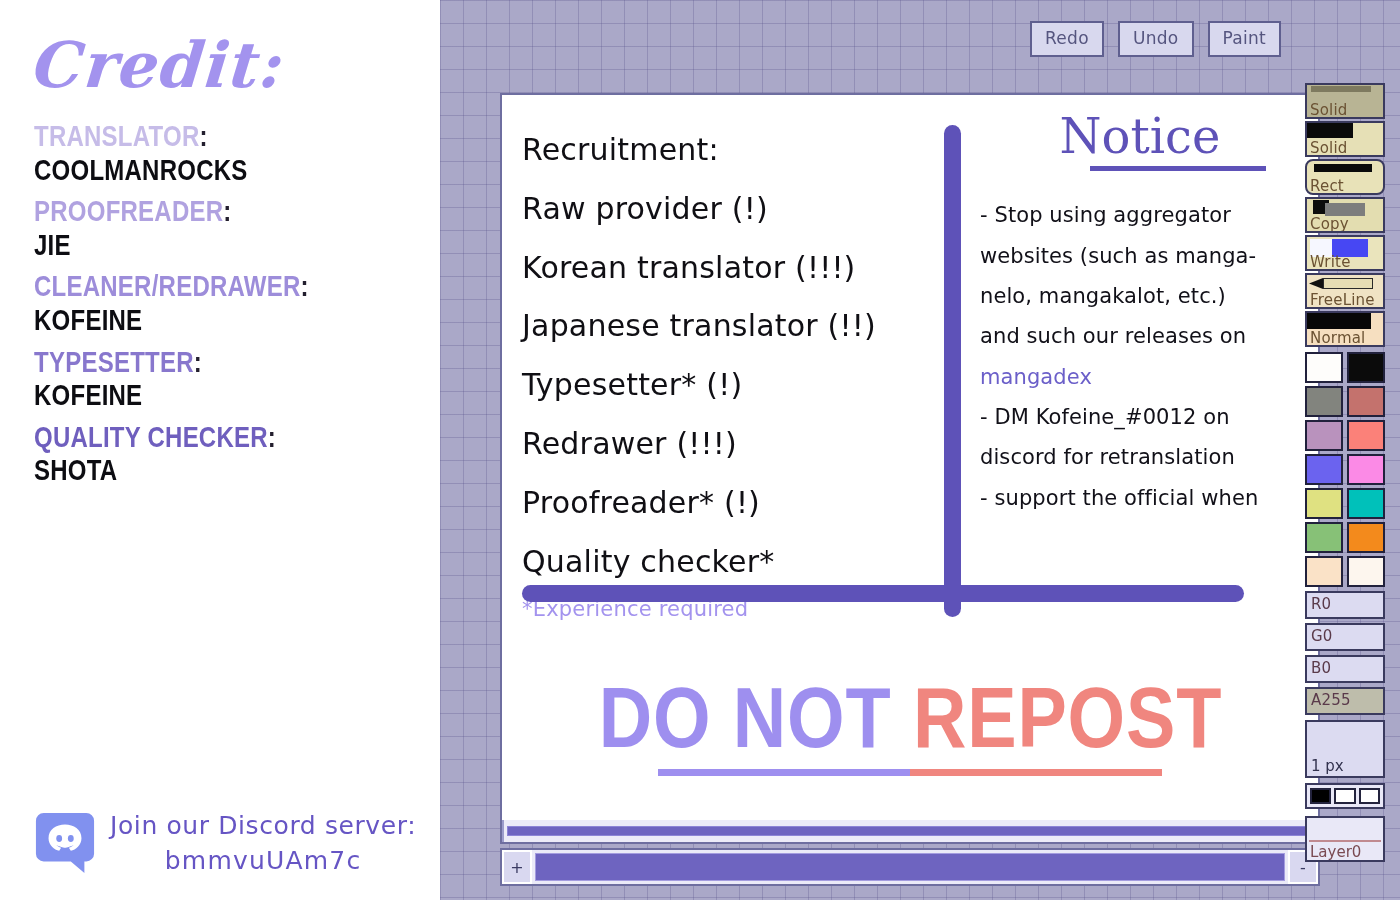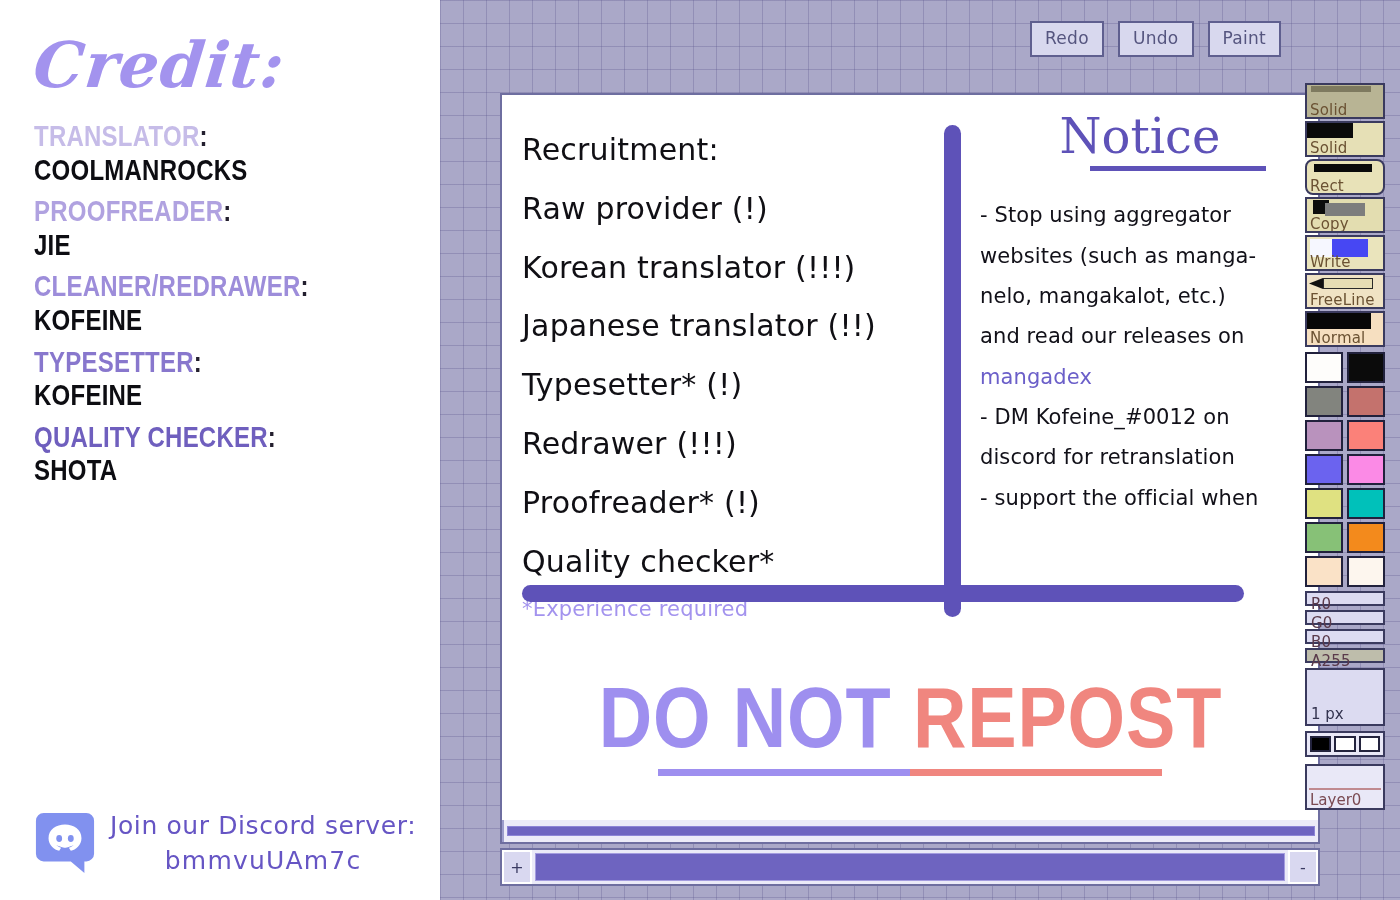--- a/index.html
+++ b/index.html
@@ -303,21 +303,21 @@
     grid-template-columns: 1fr 1fr;
     gap: 3px 4px;
   }
   .sw {
     height: 31px;
     border: 2px solid #21213c;
   }
 
   
   .val-row {
-    height: 15px;
+    height: 28px;
     border: 2px solid #3a3a5e;
     background: #dcdbf1;
     margin-top: 4px;
     font-family: "DejaVu Sans", sans-serif;
     font-size: 15px;
     color: #5a3a4a;
     padding: 2px 0 0 4px;
     letter-spacing: .2px;
   }
   .val-row.alpha { background: #bebdab; }
@@ -430,21 +430,21 @@
           <div id="experience-note">*Experience required</div>
         </div>
 
         <div id="notice-col">
           <div id="notice-title">Notice</div>
           <div id="notice-underline"></div>
           <div id="notice-lines">
               <div class="notice-line">- Stop using aggregator</div>
               <div class="notice-line">websites (such as manga-</div>
               <div class="notice-line">nelo, mangakalot, etc.)</div>
-              <div class="notice-line">and read our releases on</div>
+              <div class="notice-line">and such our releases on</div>
               <div class="notice-line link">mangadex</div>
               <div class="notice-line">- DM Kofeine_#0012 on</div>
               <div class="notice-line">discord for retranslation</div>
               <div class="notice-line">- support the official when</div>
             </div>
         </div>
 
         <div id="dnr-block">
           <div id="dnr-text">
             <span id="dnr-part1">DO NOT </span><span id="dnr-part2">REPOST</span>

